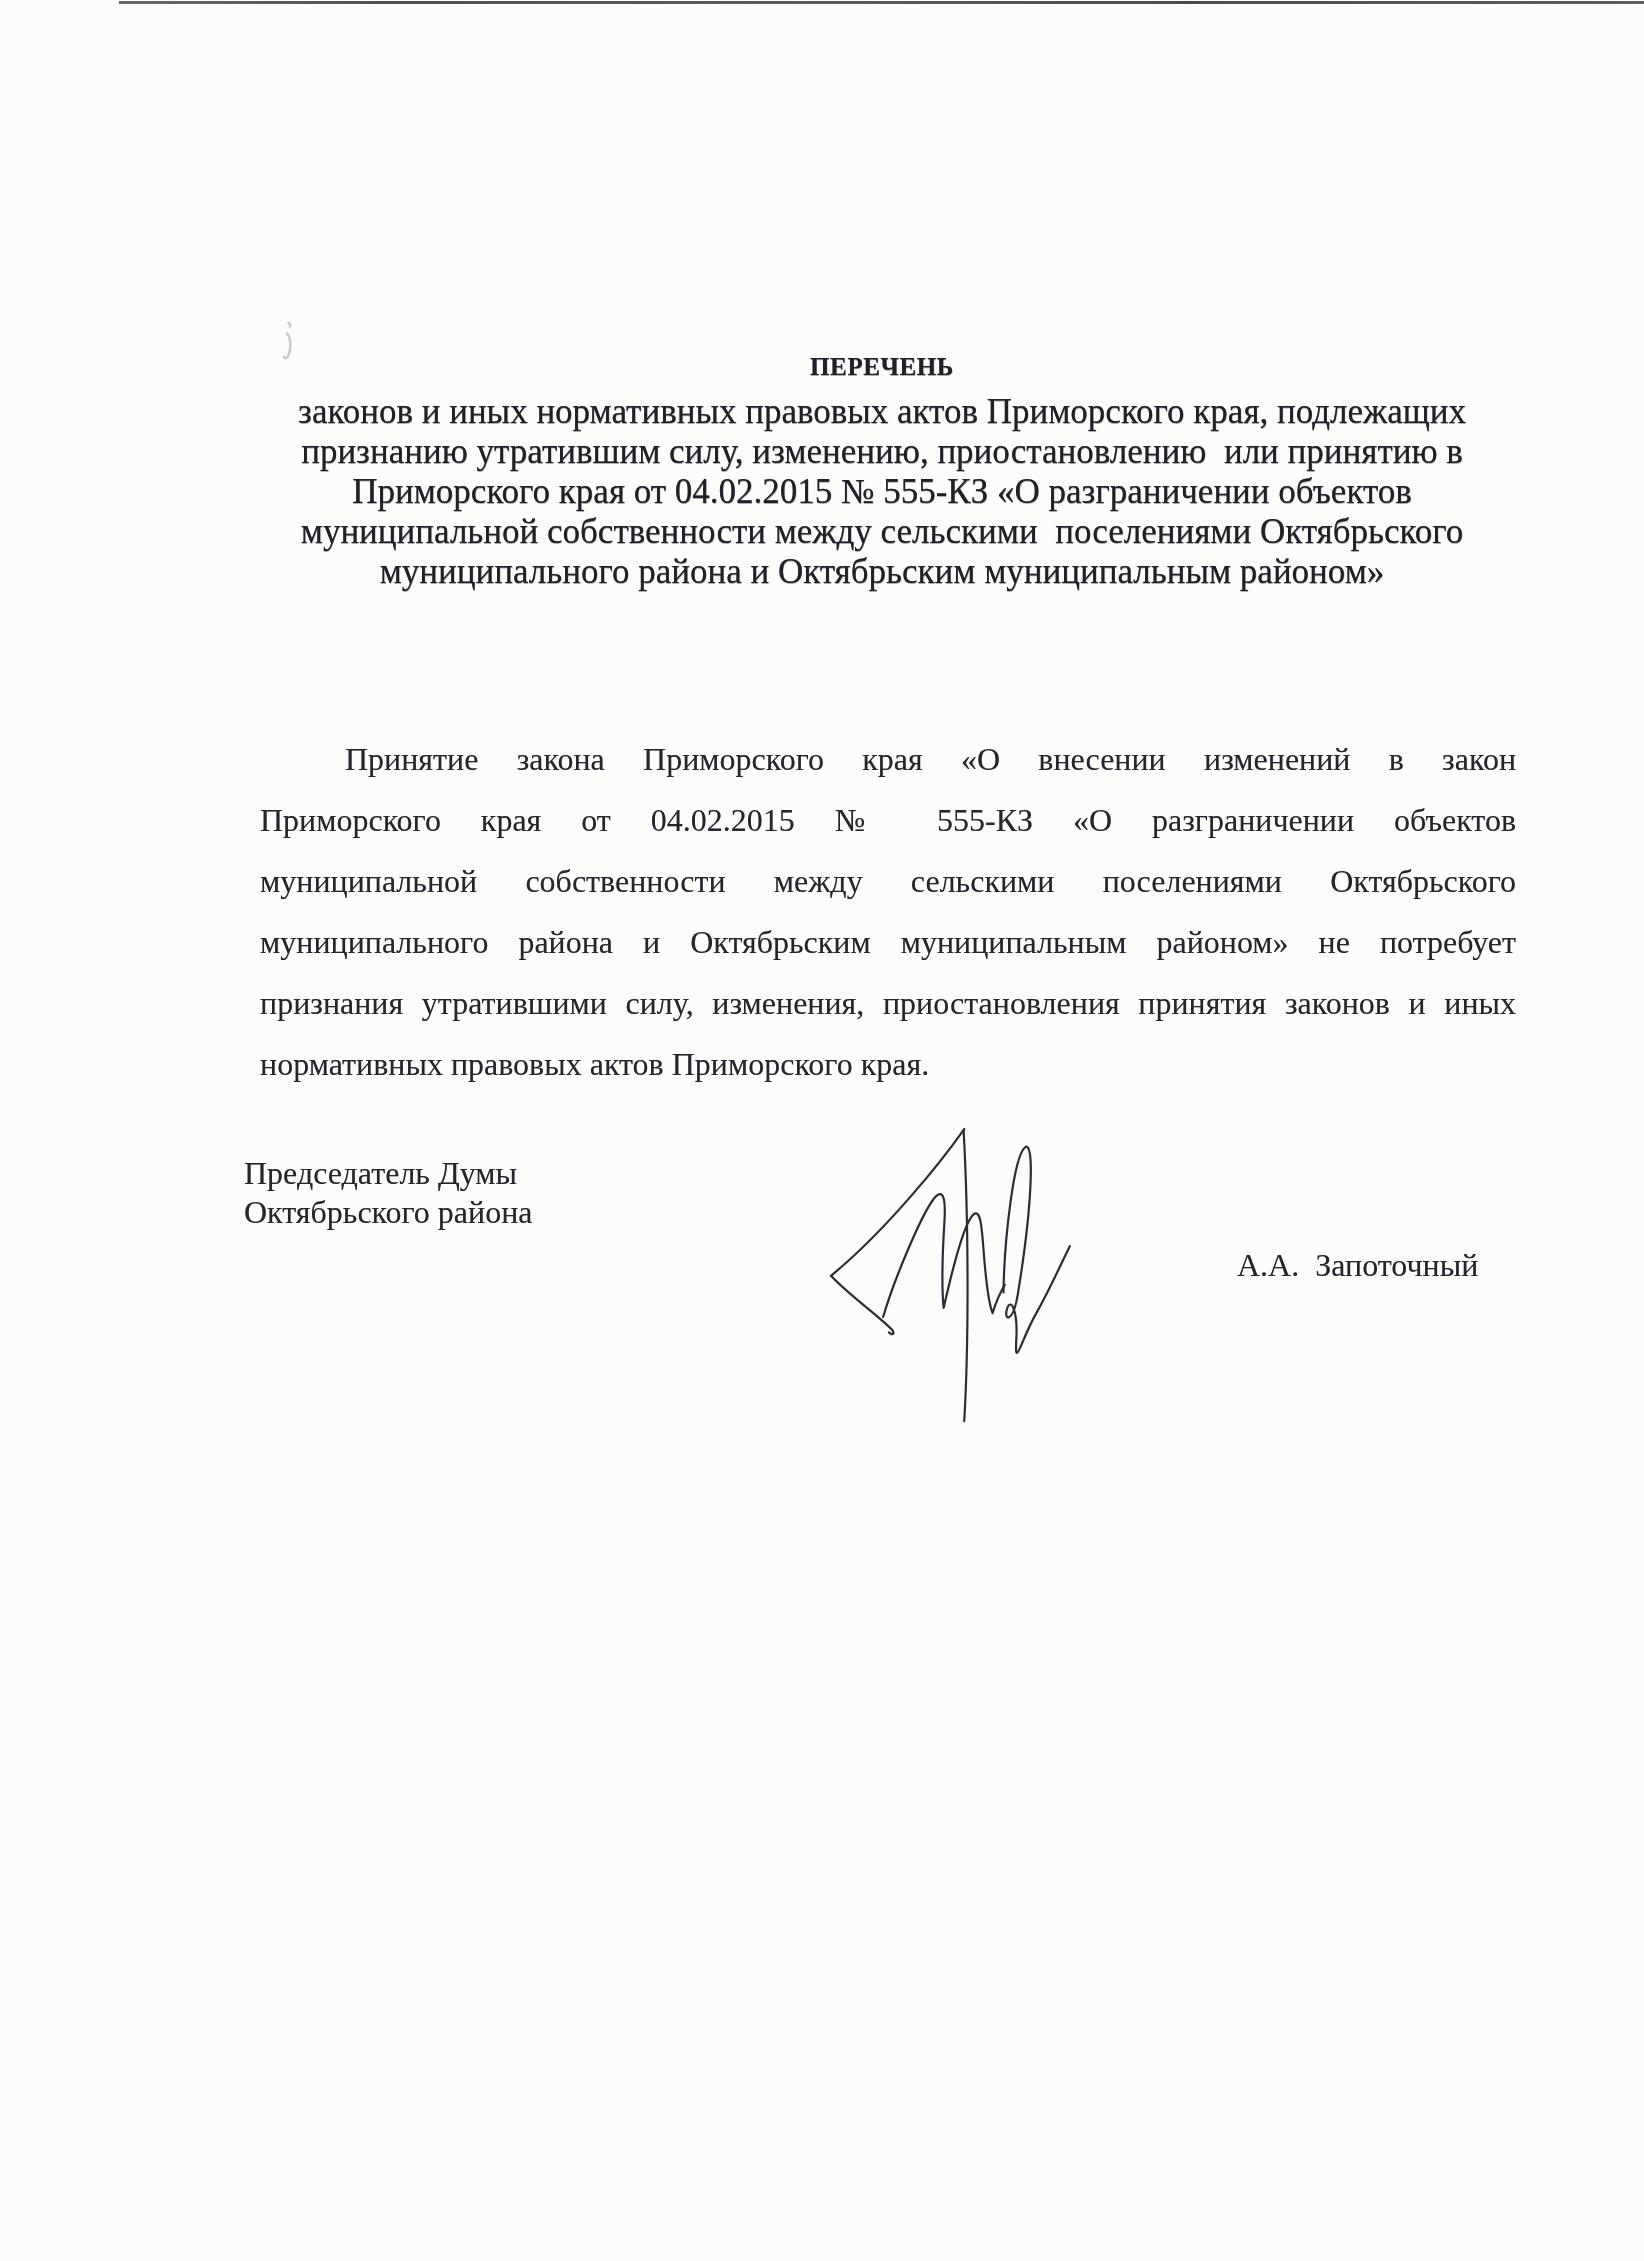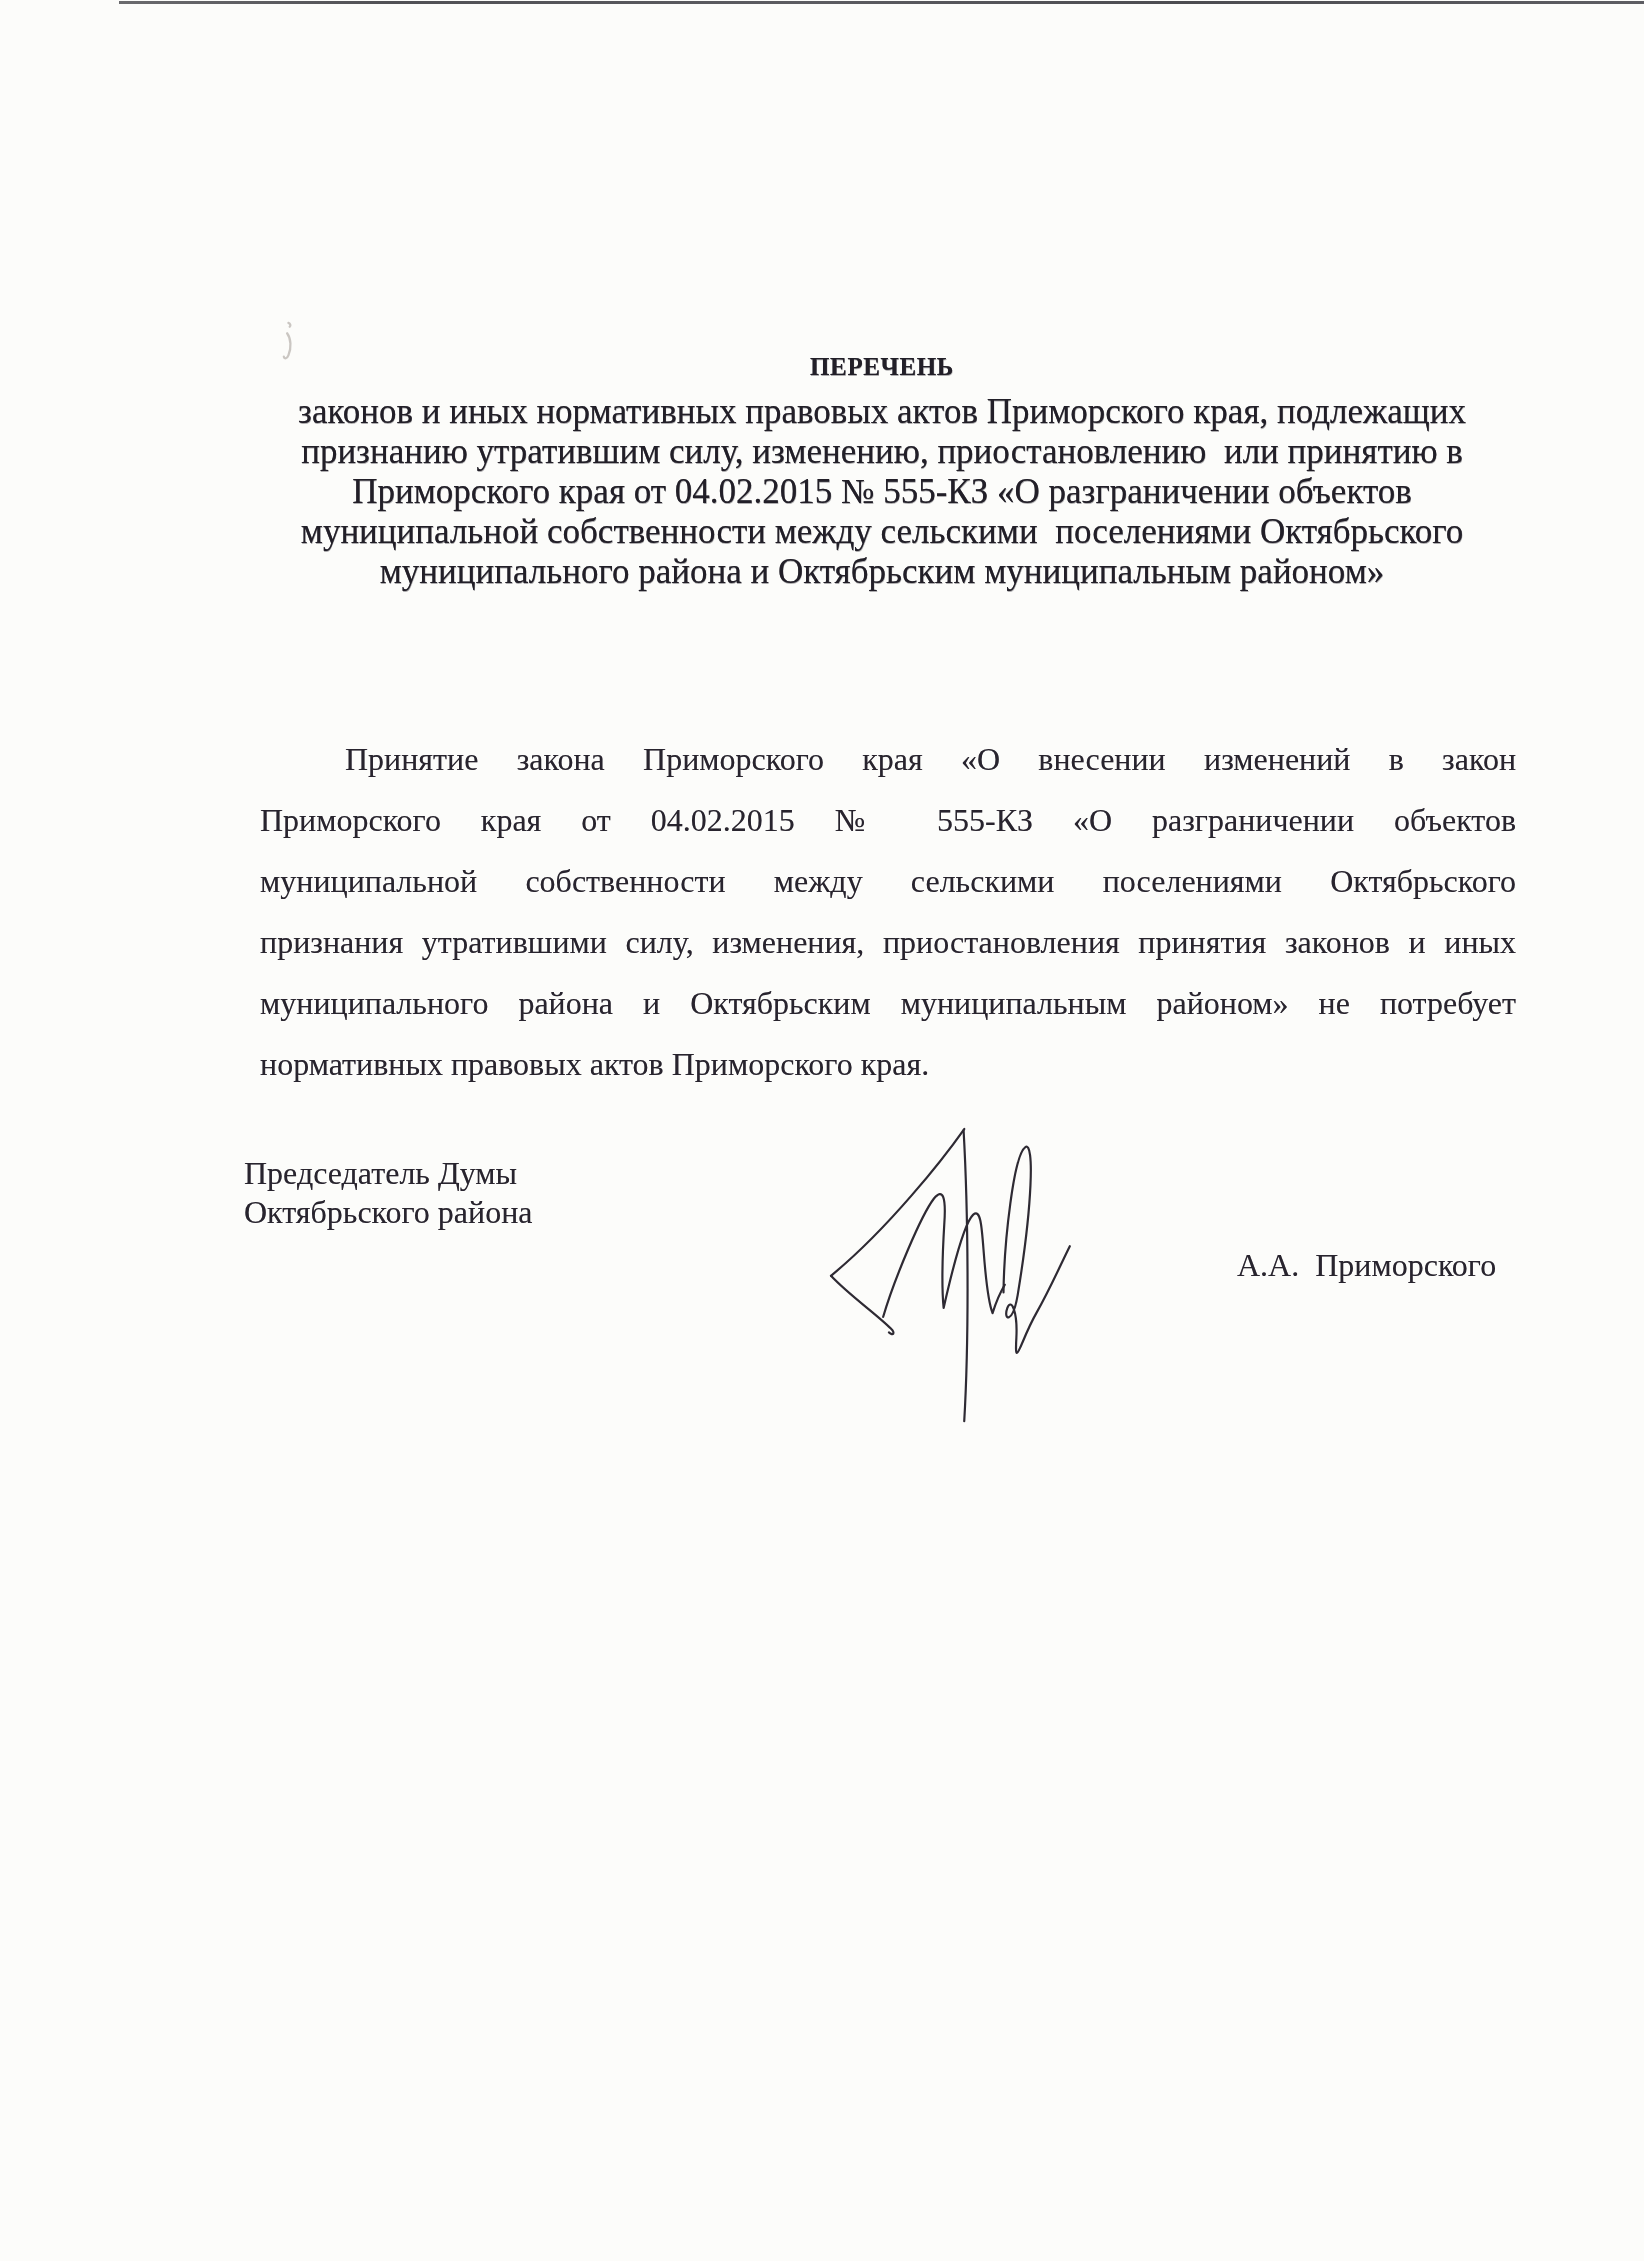--- a/index.html
+++ b/index.html
@@ -126,36 +126,36 @@
       <div class="header-line">Приморского края от 04.02.2015 № 555-КЗ «О разграничении объектов</div>
       <div class="header-line">муниципальной собственности между сельскими  поселениями Октябрьского</div>
       <div class="header-line">муниципального района и Октябрьским муниципальным районом»</div>
     </div>
   </div>
 
   <div class="body-block">
     <div class="body-line first">Принятие закона Приморского края «О внесении изменений в закон</div>
     <div class="body-line">Приморского края от 04.02.2015 № 555-КЗ «О разграничении объектов</div>
     <div class="body-line">муниципальной собственности между сельскими поселениями Октябрьского</div>
+    <div class="body-line">муниципального района и Октябрьским муниципальным районом» не потребует</div>
     <div class="body-line">признания утратившими силу, изменения, приостановления принятия законов и иных</div>
-    <div class="body-line">муниципального района и Октябрьским муниципальным районом» не потребует</div>
     <div class="body-line last">нормативных правовых актов Приморского края.</div>
   </div>
 
   <div class="sig-position">
     <div>Председатель Думы</div>
     <div>Октябрьского района</div>
   </div>
 
   <svg class="signature-svg" viewBox="0 0 500 480">
     <g fill="none" stroke="#2e2a33" stroke-width="3.4" stroke-linecap="round" stroke-linejoin="round">
       <path d="M269,14 C238,58 152,168 62,242"></path>
       <path d="M268,16 C275,140 277,330 269,468"></path>
       <path d="M62,242 C90,272 132,301 155,324 C162,331 159,336 152,330"></path>
       <path d="M143,306 C160,248 202,148 222,122 C236,105 241,120 238,162 C235,212 234,262 237,292 C251,230 269,160 283,147 C294,138 296,162 299,202 C302,242 306,282 313,300 C319,281 326,266 332,256"></path>
       <path d="M330,268 C331,188 346,54 364,42 C378,33 375,132 352,272 C344,318 329,311 336,292 C342,276 352,297 350,338 C347,392 356,344 381,300 C403,261 419,224 433,196"></path>
     </g>
   </svg>
 
-  <div class="sig-name">А.А.  Приморского</div>
+  <div class="sig-name">А.А.  Запоточный</div>
 
 </div>
 
 
 </body></html>

